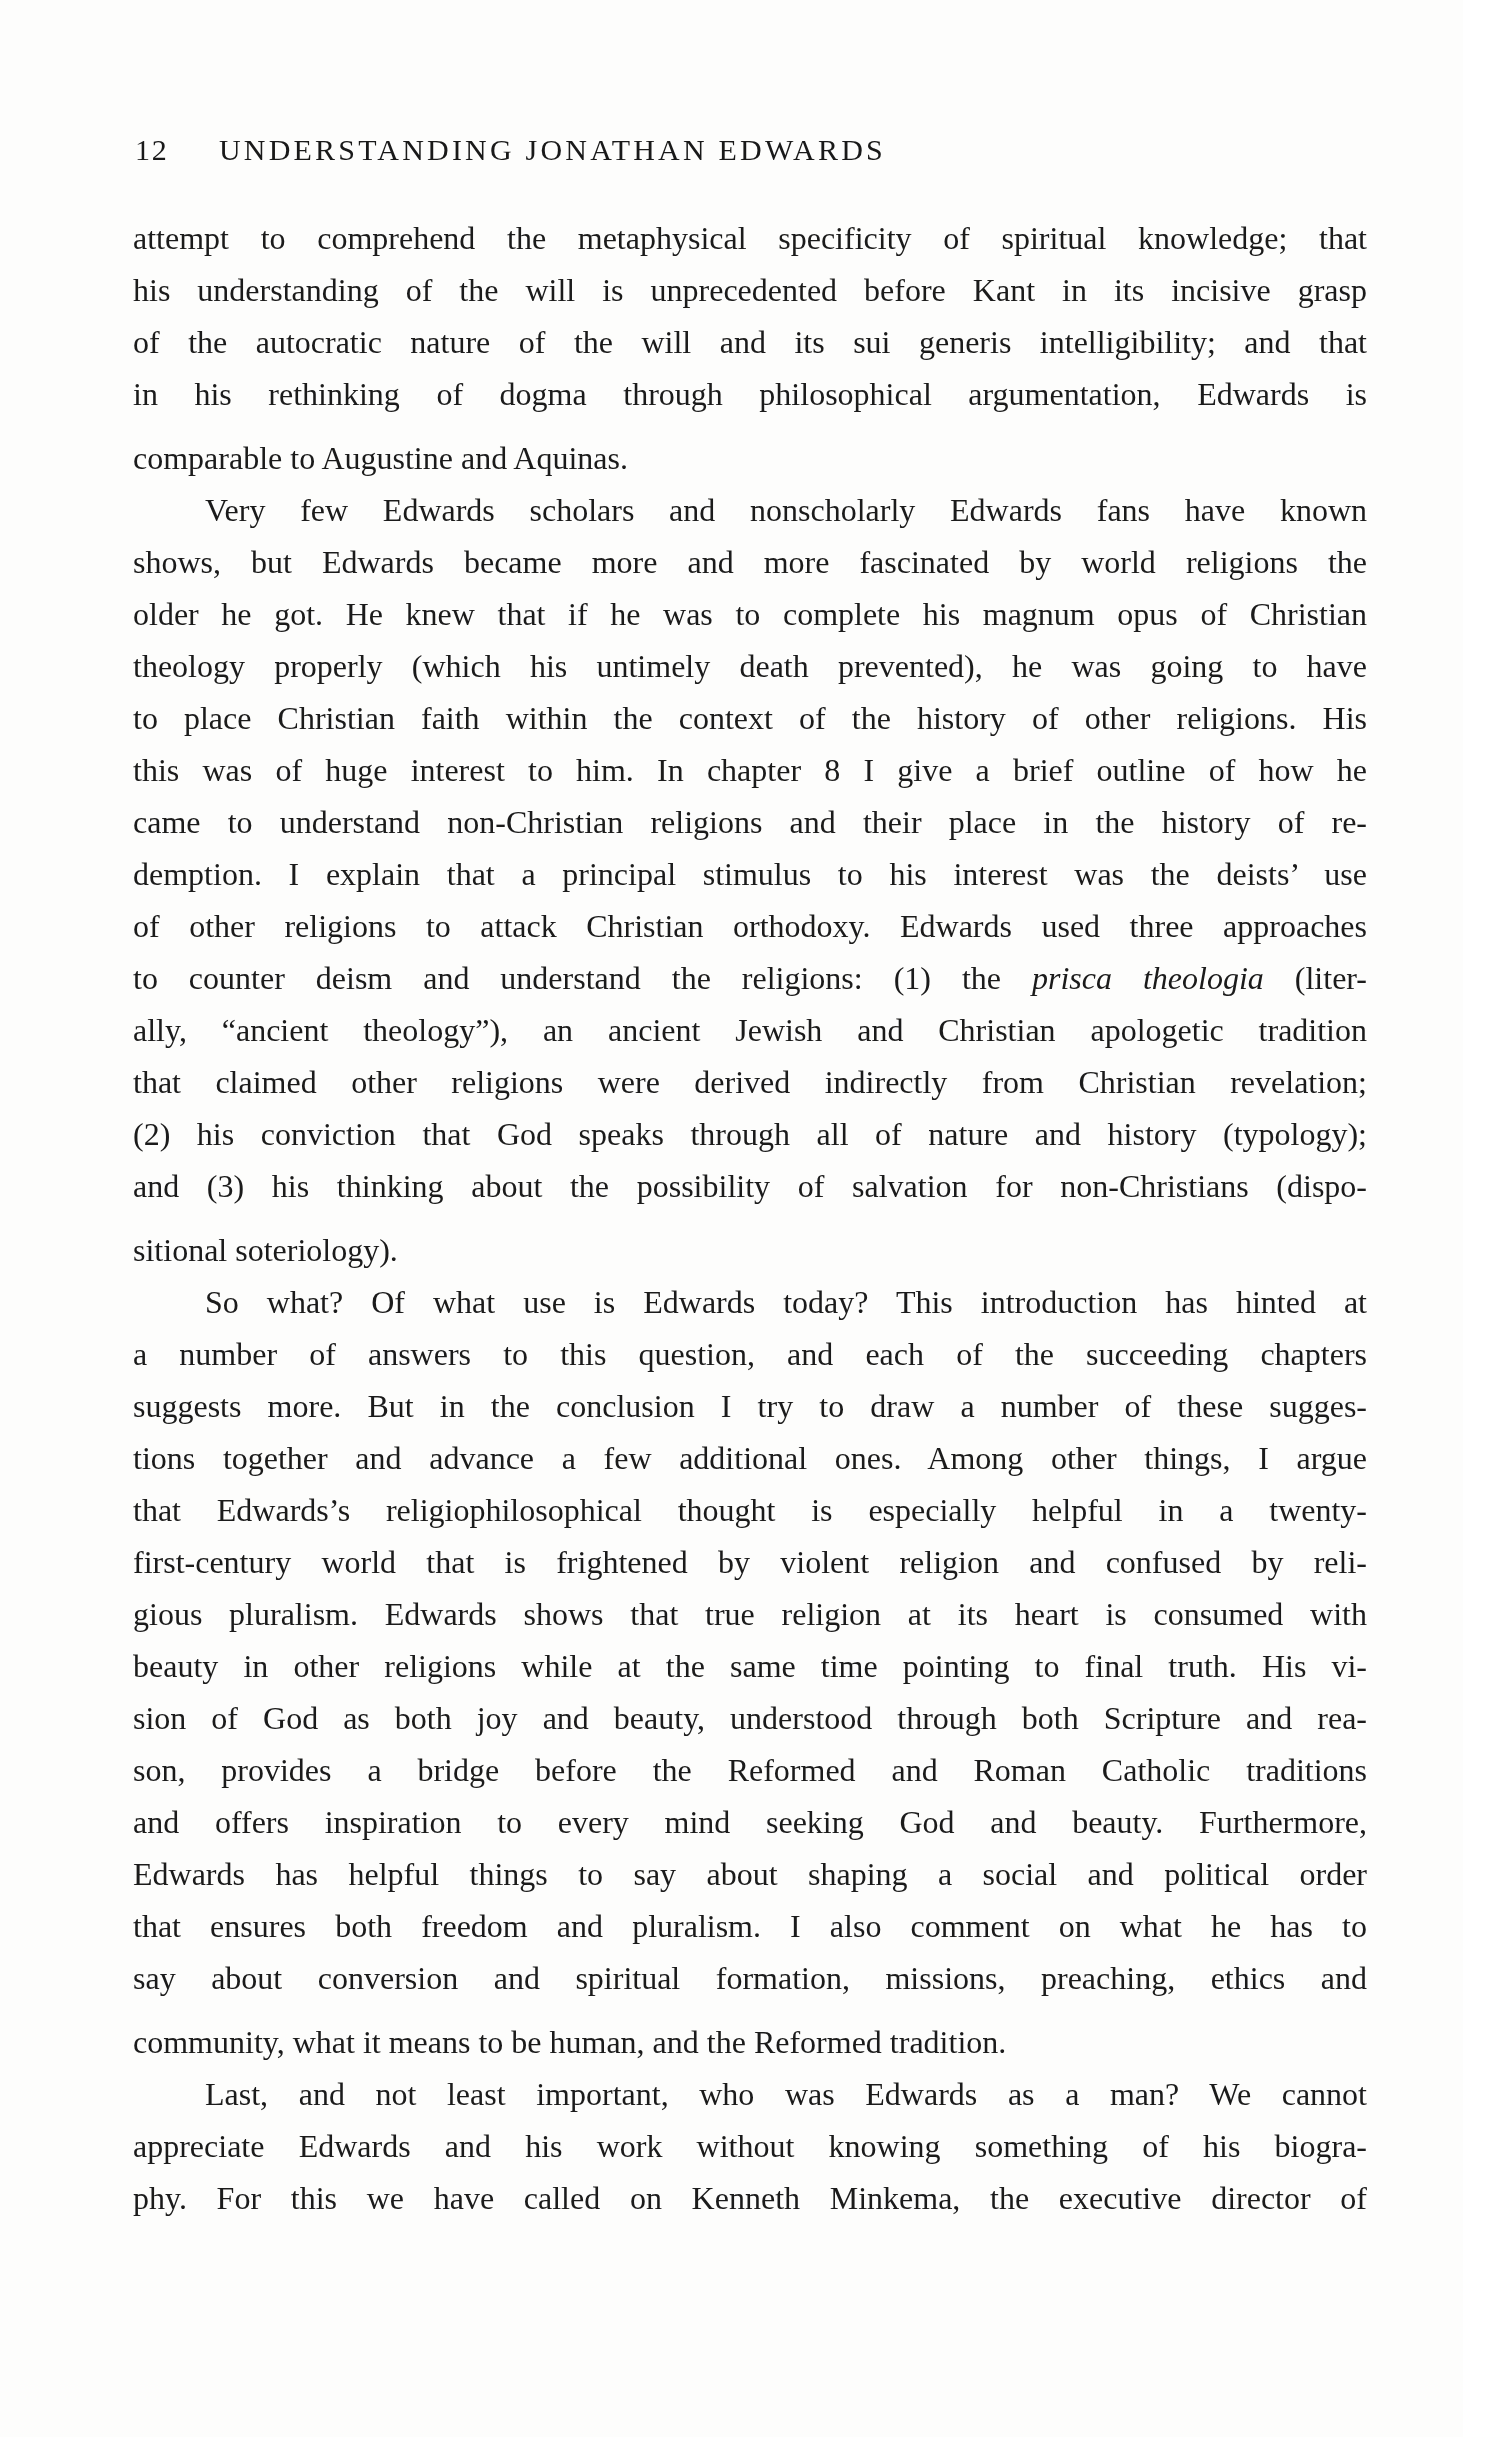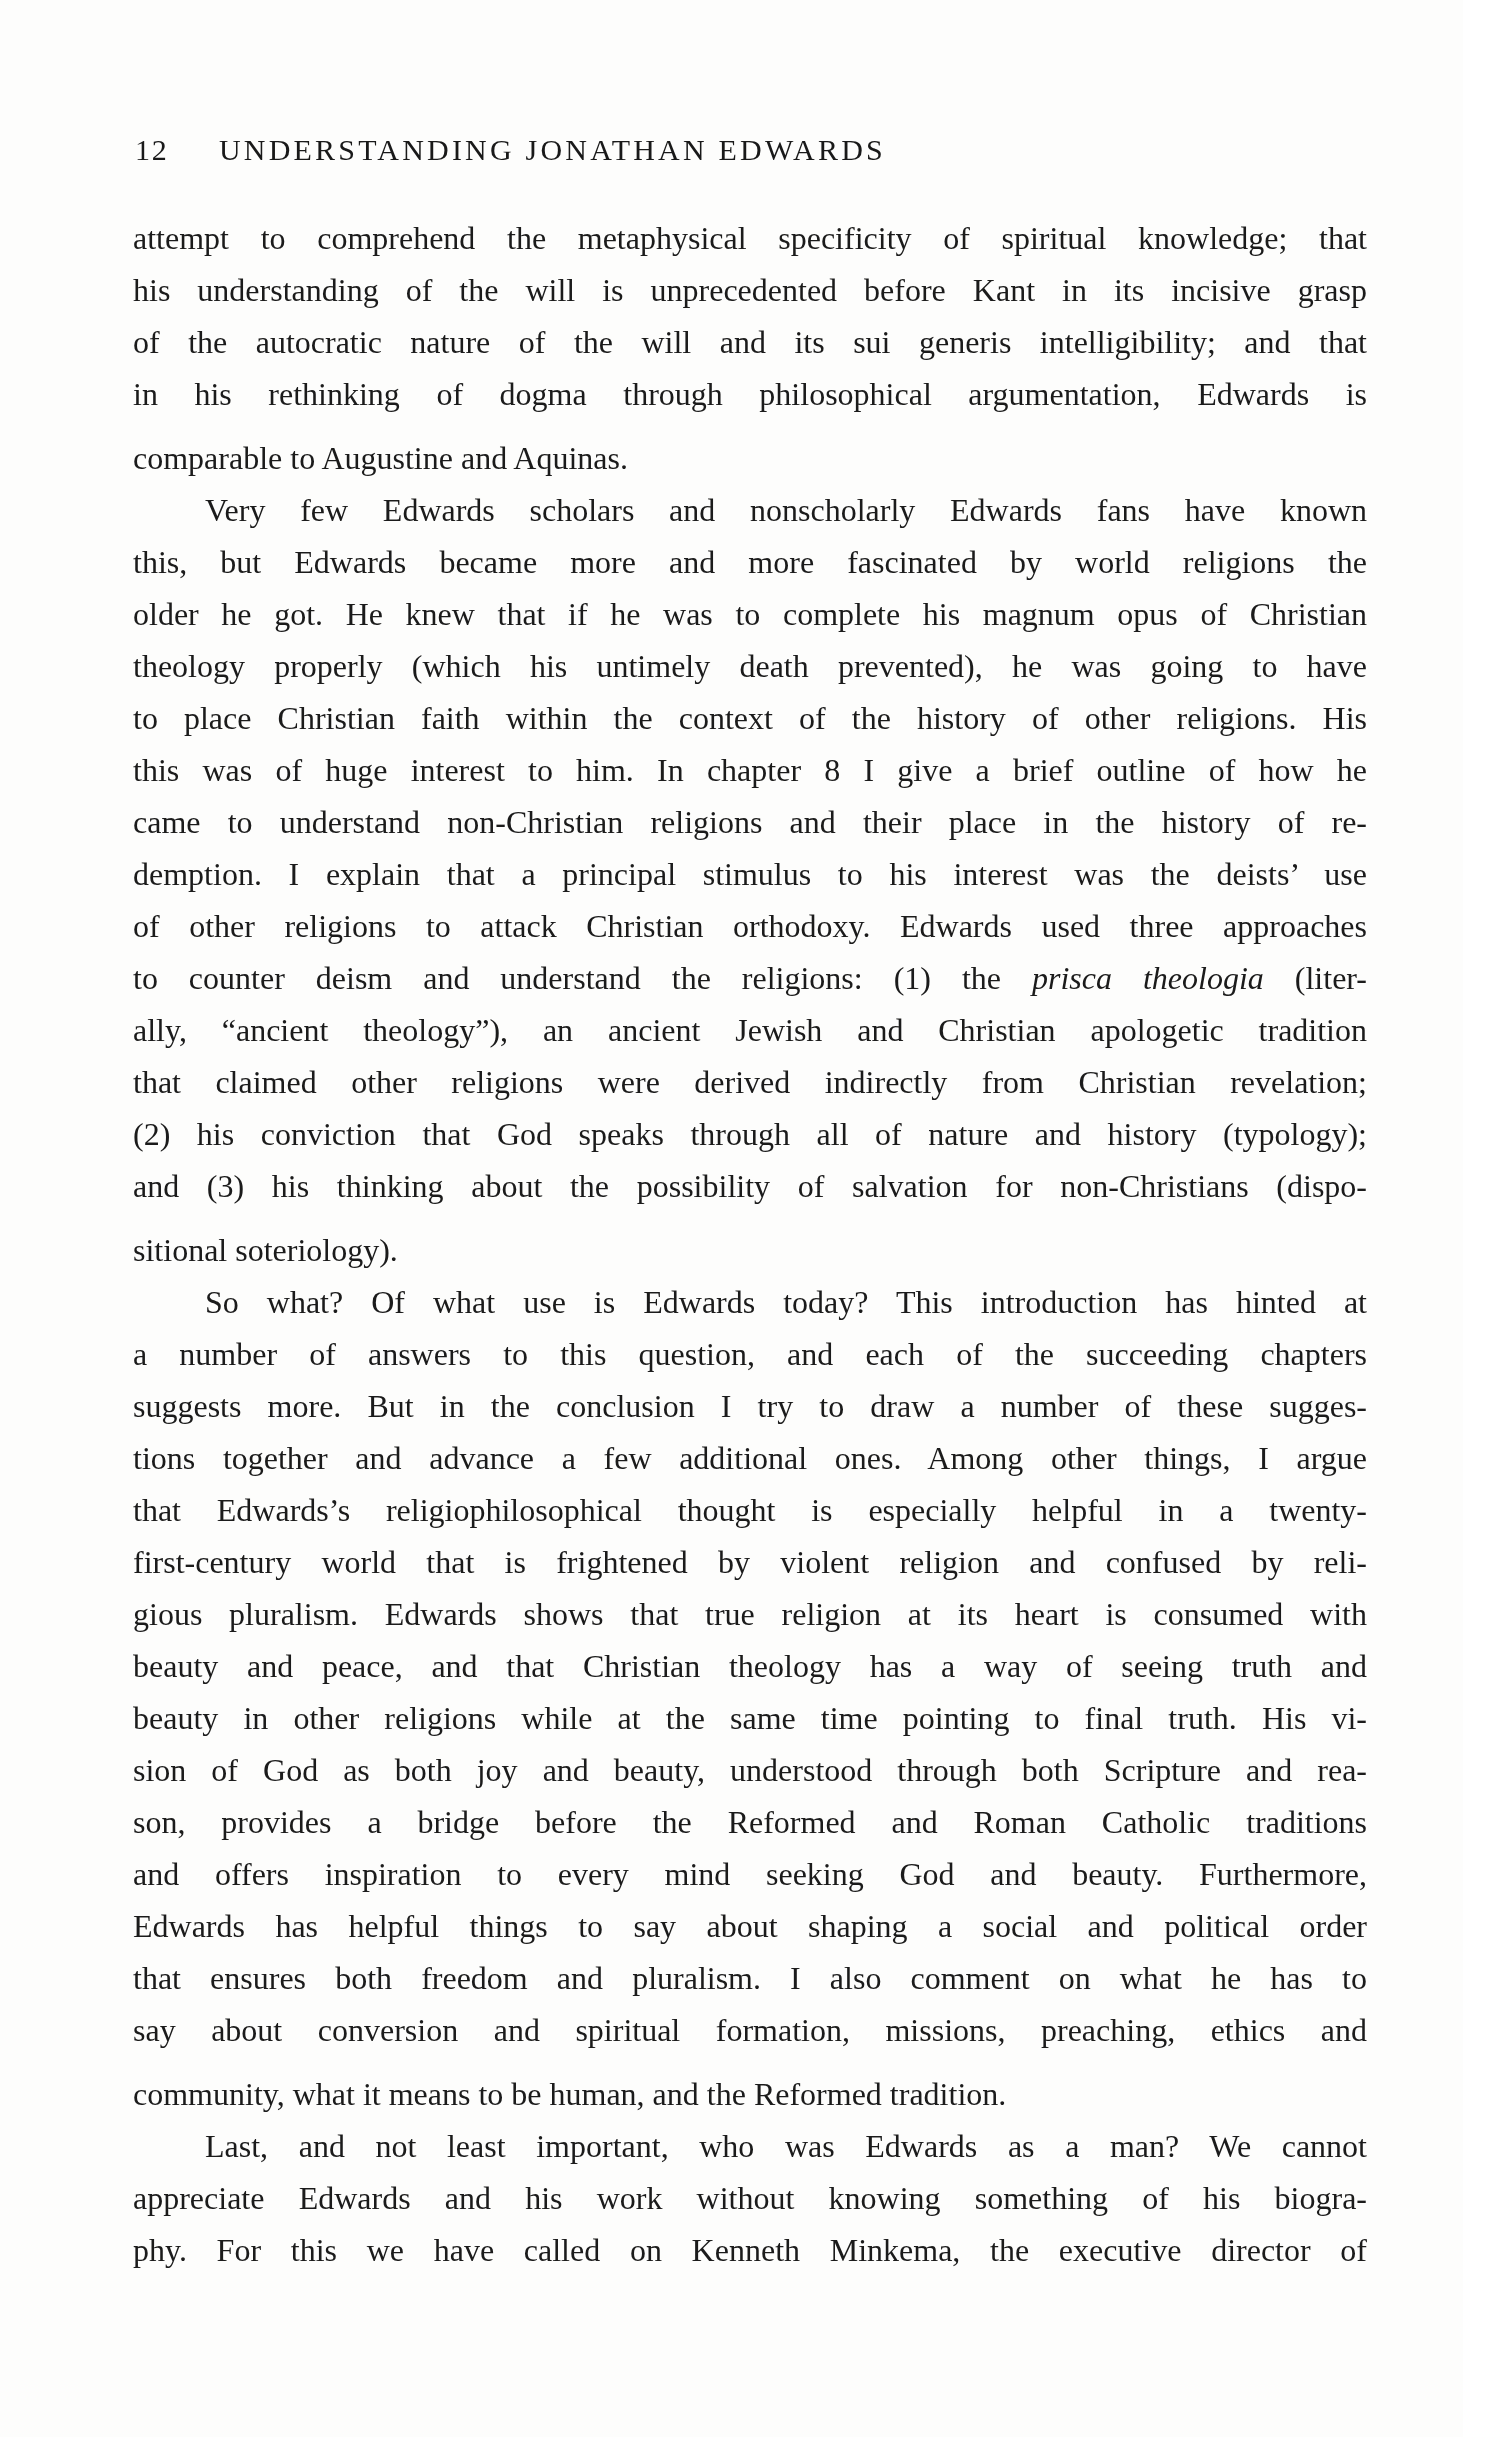--- a/index.html
+++ b/index.html
@@ -50,42 +50,41 @@
   <div class="running-header">
     <span class="page-num">12</span><span class="head-title">UNDERSTANDING JONATHAN EDWARDS</span>
   </div>
   <div class="body-text">
       <div class="line"><span>attempt to comprehend the metaphysical specificity of spiritual knowledge; that</span></div>
       <div class="line"><span>his understanding of the will is unprecedented before Kant in its incisive grasp</span></div>
       <div class="line"><span>of the autocratic nature of the will and its sui generis intelligibility; and that</span></div>
       <div class="line"><span>in his rethinking of dogma through philosophical argumentation, Edwards is</span></div>
       <div class="line flush"><span>comparable to Augustine and Aquinas.</span></div>
       <div class="line indent"><span>Very few Edwards scholars and nonscholarly Edwards fans have known</span></div>
-      <div class="line"><span>this, but Edwards became more and more fascinated by world religions the</span></div>
+      <div class="line"><span>shows, but Edwards became more and more fascinated by world religions the</span></div>
       <div class="line"><span>older he got. He knew that if he was to complete his magnum opus of Christian</span></div>
       <div class="line"><span>theology properly (which his untimely death prevented), he was going to have</span></div>
       <div class="line"><span>to place Christian faith within the context of the history of other religions. His</span></div>
       <div class="line"><span>this was of huge interest to him. In chapter 8 I give a brief outline of how he</span></div>
       <div class="line"><span>came to understand non-Christian religions and their place in the history of re-</span></div>
       <div class="line"><span>demption. I explain that a principal stimulus to his interest was the deists’ use</span></div>
       <div class="line"><span>of other religions to attack Christian orthodoxy. Edwards used three approaches</span></div>
       <div class="line"><span>to counter deism and understand the religions: (1) the </span><i>prisca theologia</i><span> (liter-</span></div>
       <div class="line"><span>ally, “ancient theology”), an ancient Jewish and Christian apologetic tradition</span></div>
       <div class="line"><span>that claimed other religions were derived indirectly from Christian revelation;</span></div>
       <div class="line"><span>(2) his conviction that God speaks through all of nature and history (typology);</span></div>
       <div class="line"><span>and (3) his thinking about the possibility of salvation for non-Christians (dispo-</span></div>
       <div class="line flush"><span>sitional soteriology).</span></div>
       <div class="line indent"><span>So what? Of what use is Edwards today? This introduction has hinted at</span></div>
       <div class="line"><span>a number of answers to this question, and each of the succeeding chapters</span></div>
       <div class="line"><span>suggests more. But in the conclusion I try to draw a number of these sugges-</span></div>
       <div class="line"><span>tions together and advance a few additional ones. Among other things, I argue</span></div>
       <div class="line"><span>that Edwards’s religiophilosophical thought is especially helpful in a twenty-</span></div>
       <div class="line"><span>first-century world that is frightened by violent religion and confused by reli-</span></div>
       <div class="line"><span>gious pluralism. Edwards shows that true religion at its heart is consumed with</span></div>
-      <div class="line"><span>beauty and peace, and that Christian theology has a way of seeing truth and</span></div>
       <div class="line"><span>beauty in other religions while at the same time pointing to final truth. His vi-</span></div>
       <div class="line"><span>sion of God as both joy and beauty, understood through both Scripture and rea-</span></div>
       <div class="line"><span>son, provides a bridge before the Reformed and Roman Catholic traditions</span></div>
       <div class="line"><span>and offers inspiration to every mind seeking God and beauty. Furthermore,</span></div>
       <div class="line"><span>Edwards has helpful things to say about shaping a social and political order</span></div>
       <div class="line"><span>that ensures both freedom and pluralism. I also comment on what he has to</span></div>
       <div class="line"><span>say about conversion and spiritual formation, missions, preaching, ethics and</span></div>
       <div class="line flush"><span>community, what it means to be human, and the Reformed tradition.</span></div>
       <div class="line indent"><span>Last, and not least important, who was Edwards as a man? We cannot</span></div>
       <div class="line"><span>appreciate Edwards and his work without knowing something of his biogra-</span></div>

